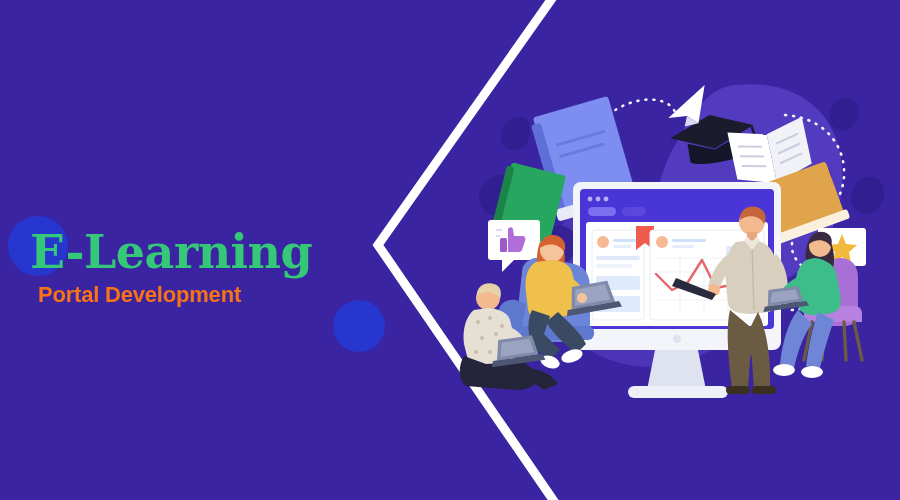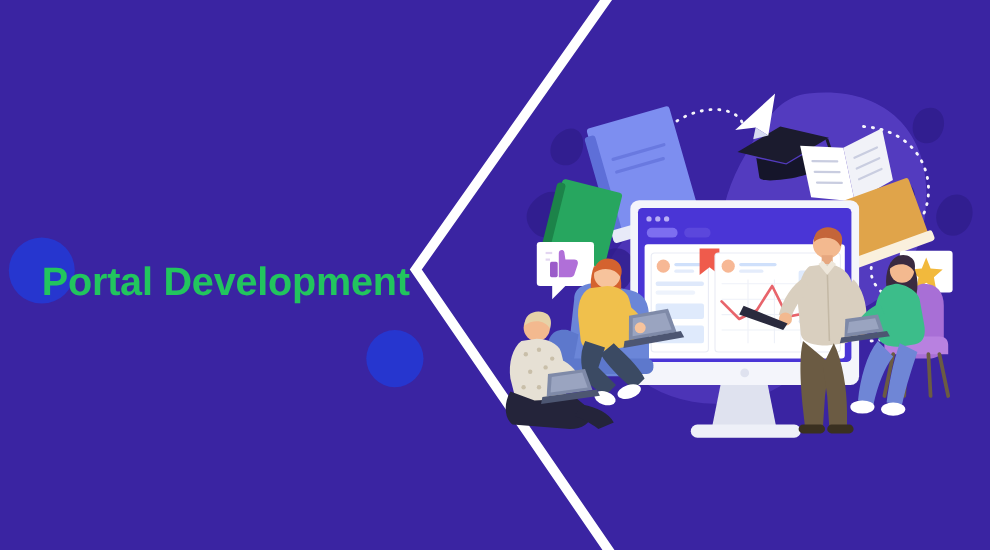--- a/index.html
+++ b/index.html
@@ -23,21 +23,21 @@
   
   #headline-block{
     position:absolute;left:30px;top:228px;width:360px;z-index:6;
   }
   #title-main{
     font-size:46px;font-weight:bold;color:#35c878;
     letter-spacing:-0.5px;line-height:1.05;margin:0;
     font-family:"DejaVu Serif",serif;
   }
   #title-sub{
-    font-size:36px;font-weight:bold;color:#22c55e;
+    font-size:22px;font-weight:bold;color:#f97316;
     letter-spacing:-0.2px;line-height:1.2;margin:6px 0 0 8px;
   }
 
   
   #logo{position:absolute;left:14px;top:16px;width:150px;z-index:7;}
   #logo-tagline{
     color:#ffffff;font-size:10px;font-weight:bold;
     margin:0;padding-left:6px;letter-spacing:0.2px;
   }
 
@@ -51,20 +51,21 @@
 
   <div class="deco-circle" id="circle-large"></div>
   <div class="deco-circle" id="circle-small"></div>
 
   <svg id="chevron-divider" viewBox="0 0 900 500">
     <polyline points="565,-20 378,245 560,510" fill="none" stroke="#ffffff" stroke-width="9" stroke-linejoin="miter"></polyline>
   </svg>
 
 
   <div id="headline-block">
+    <div id="title-main">E-Learning</div>
     <div id="title-sub">Portal Development</div>
   </div>
 
   <svg id="illustration" viewBox="0 0 460 380">
 
     <g>
       <path d="M295 25 C360 18 400 55 402 110 C404 165 380 205 340 222 C300 239 250 232 228 200
                C206 168 214 120 238 80 C255 50 268 28 295 25 Z" fill="#5840c4" opacity="0.85"></path>
       <ellipse cx="210" cy="215" rx="105" ry="92" fill="#5840c4" opacity="0.6"></ellipse>
     </g>

